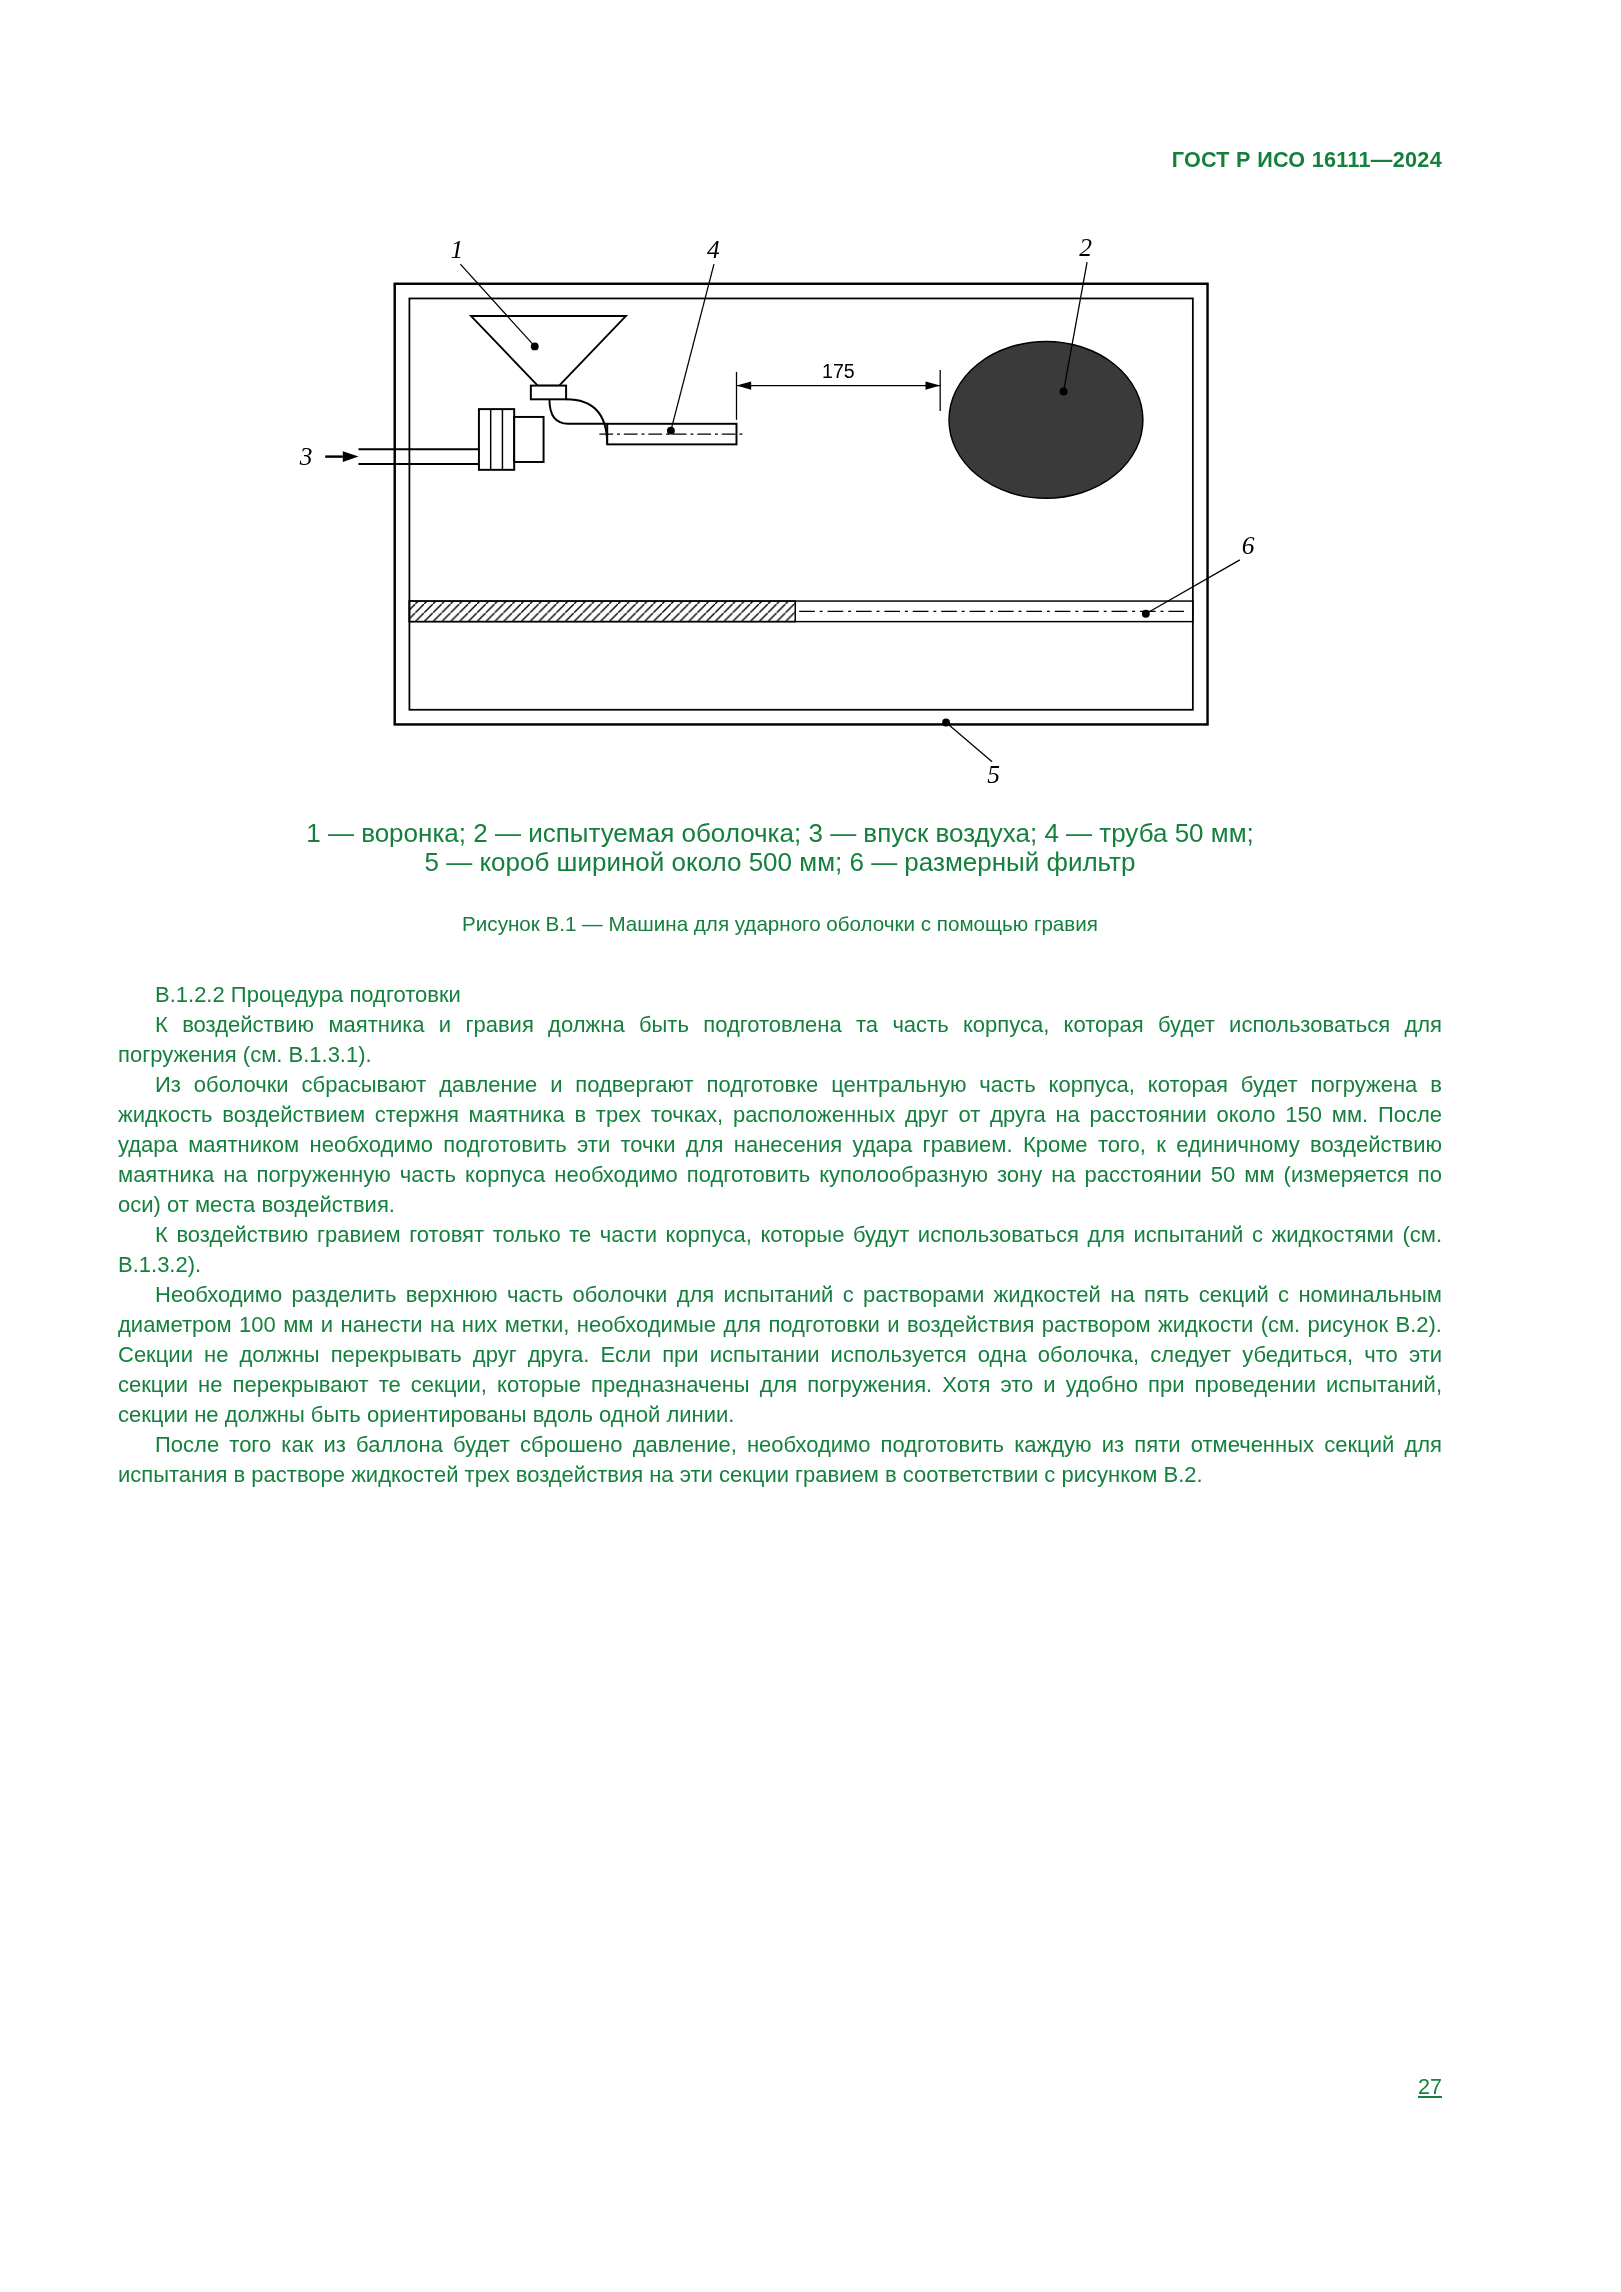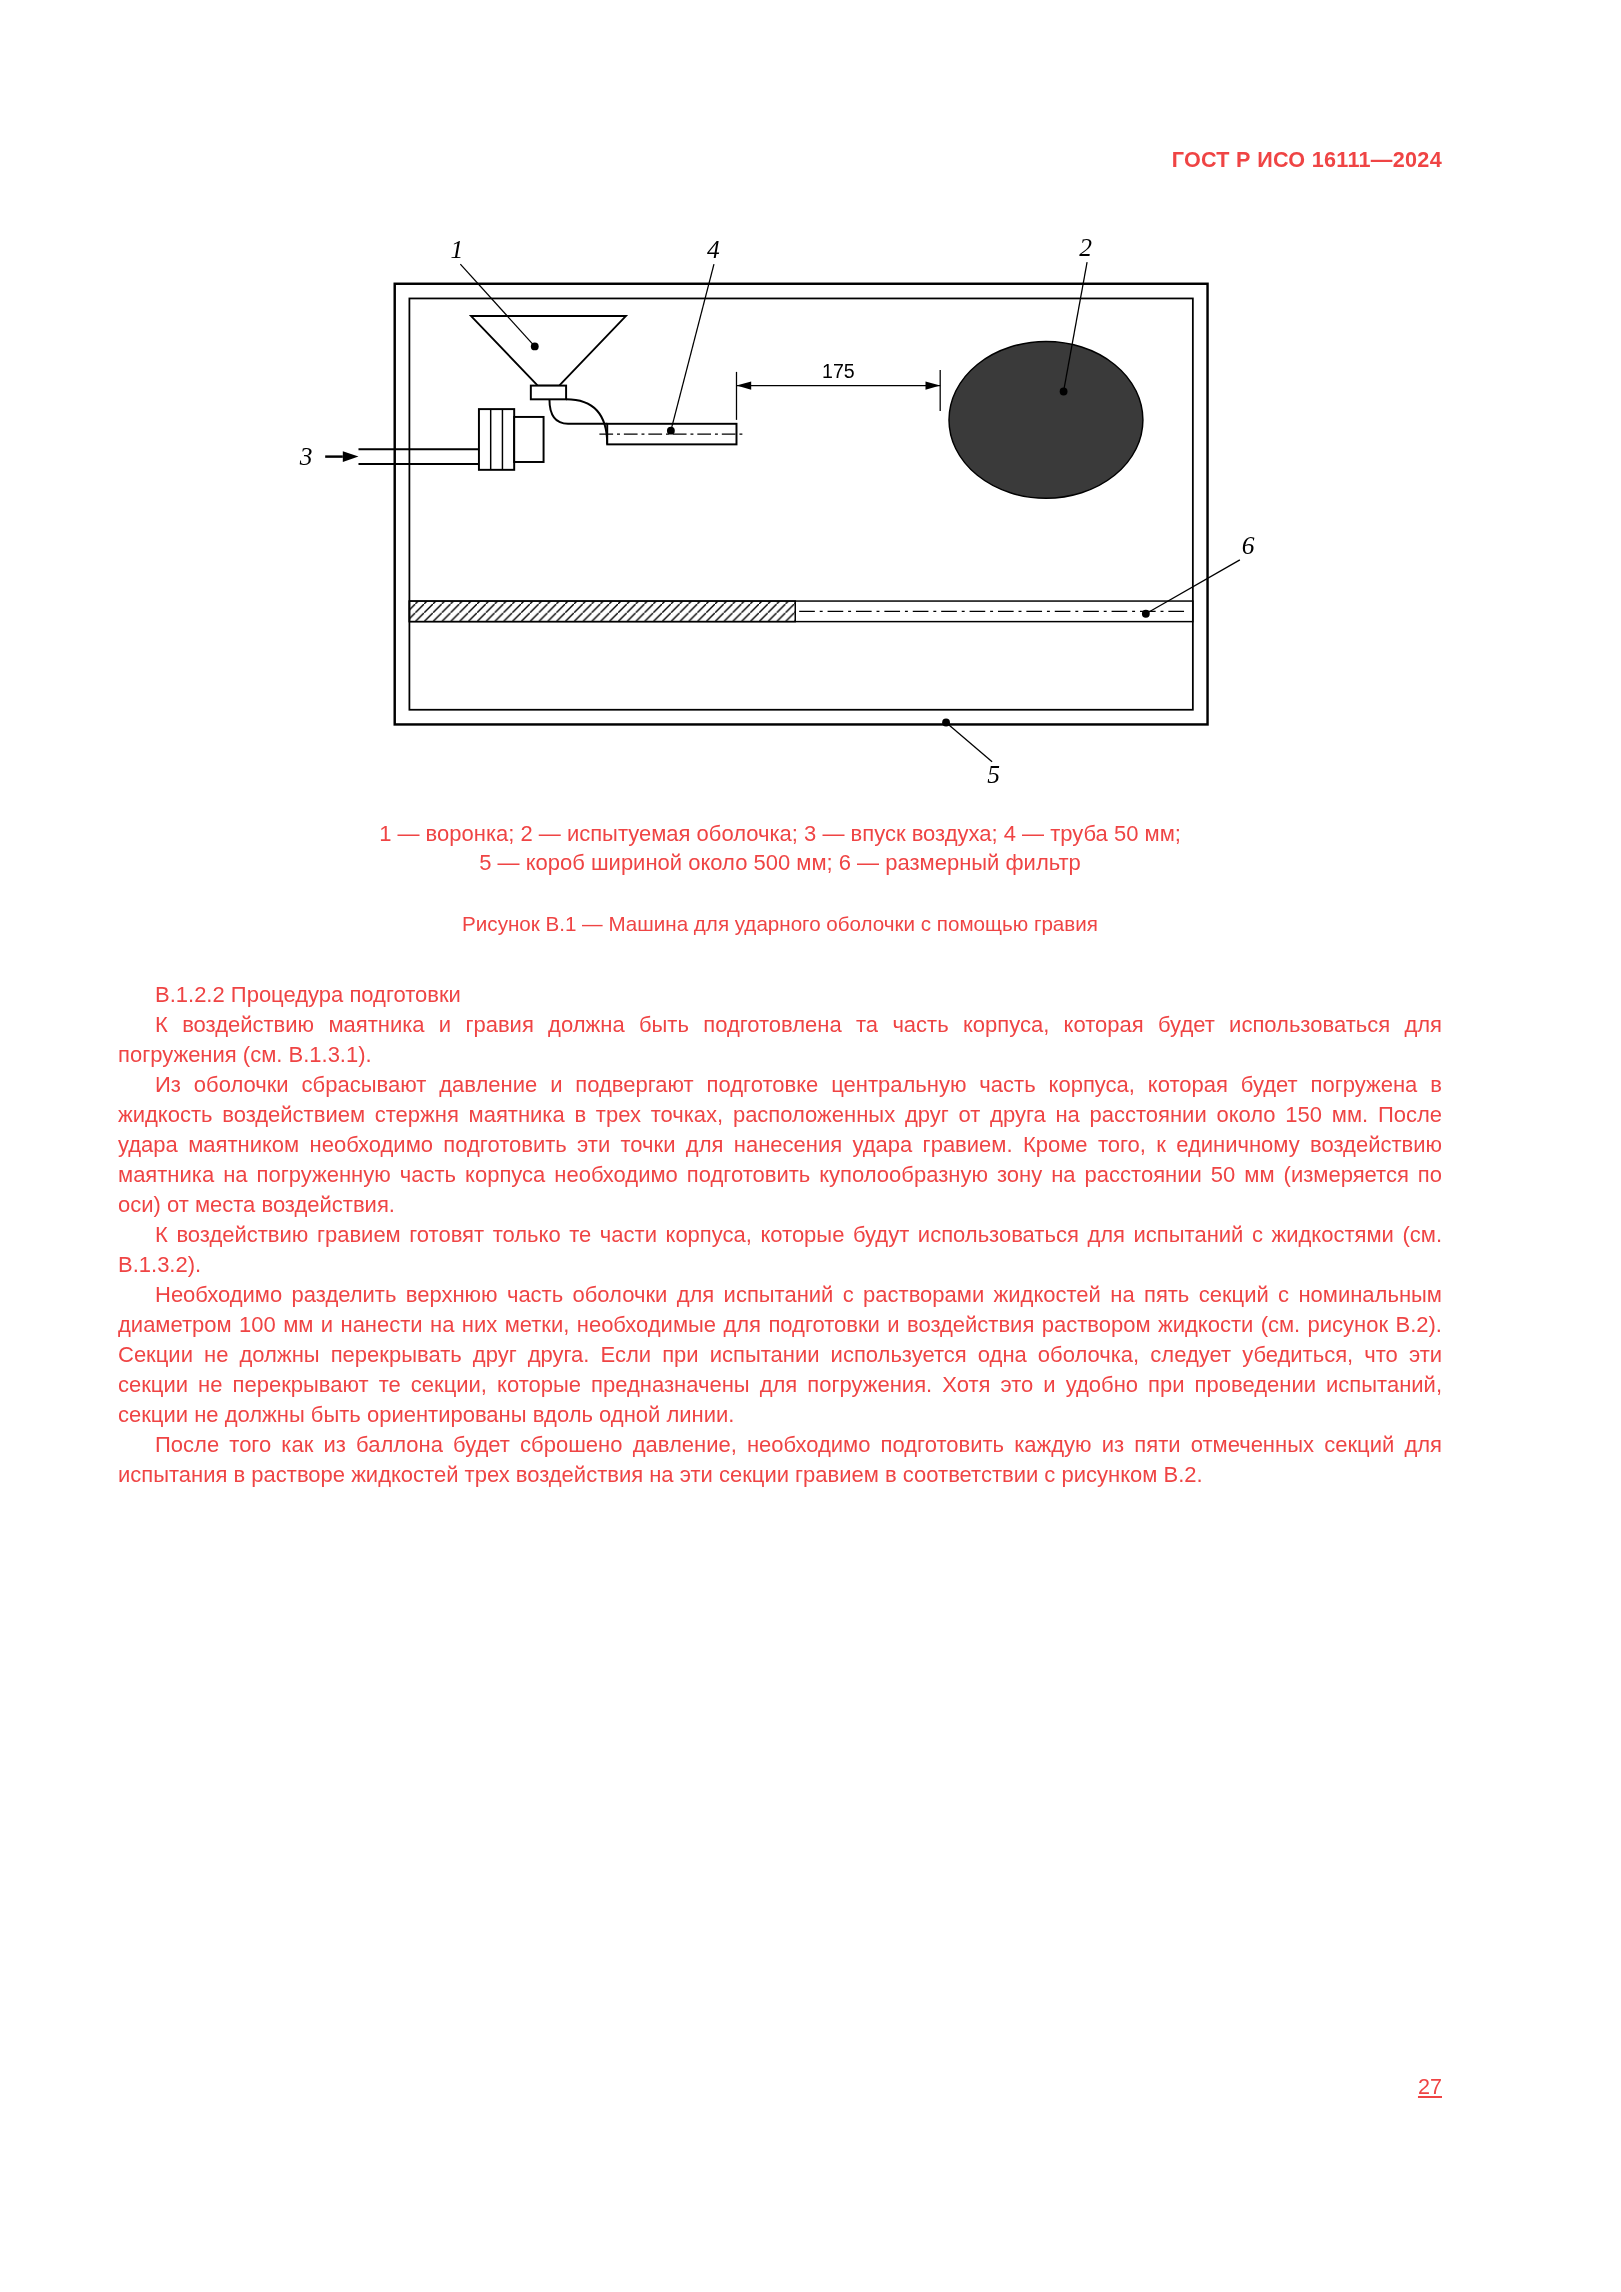--- a/index.html
+++ b/index.html
@@ -2,21 +2,21 @@
 <html><head>
 <meta charset="utf-8">
 <style>
   html, body { margin: 0; padding: 0; background: #e8e8e8; }
   .page {
     position: relative;
     width: 1621px;
     height: 2293px;
     background: #ffffff;
     font-family: "Liberation Sans", sans-serif;
-    color: #ef4444;
+    color: #15803d;
     overflow: hidden;
     margin: 0 auto;
   }
   .doc-header {
     position: absolute;
     top: 147px;
     left: 118px;
     width: 1324px;
     text-align: right;
     font-size: 21.6px;
@@ -27,21 +27,21 @@
     position: absolute;
     left: 274px;
     top: 225px;
   }
   .figure-caption {
     position: absolute;
     top: 819px;
     left: 118px;
     width: 1324px;
     text-align: center;
-    font-size: 22px;
+    font-size: 26px;
     line-height: 29px;
   }
   .figure-title {
     position: absolute;
     top: 912px;
     left: 118px;
     width: 1324px;
     text-align: center;
     font-size: 20.6px;
   }

